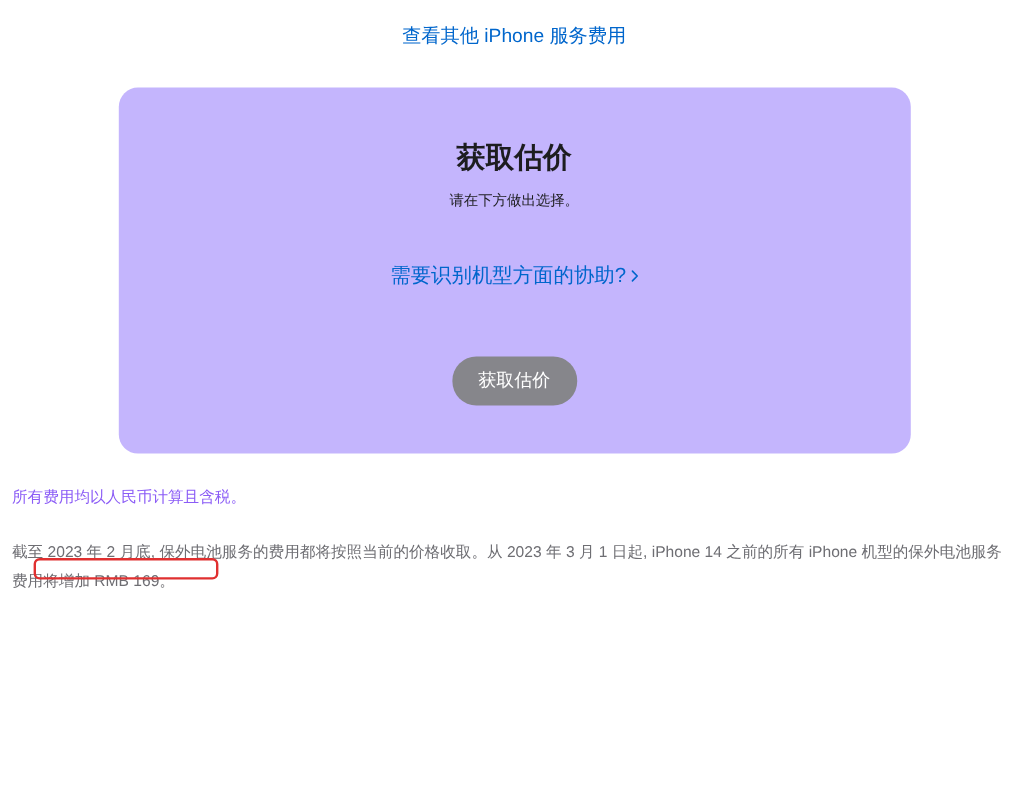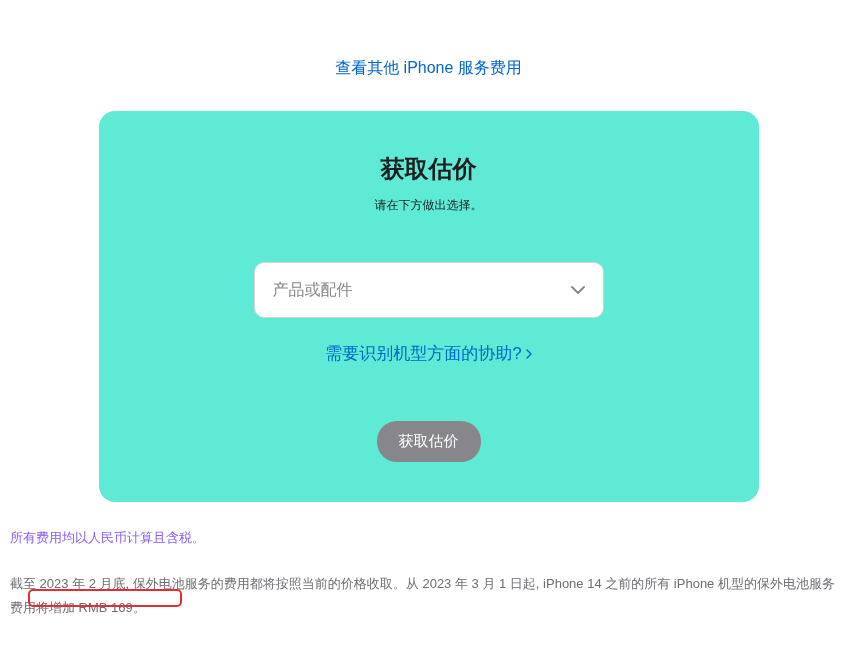--- a/index.html
+++ b/index.html
@@ -9,32 +9,32 @@
     }
     body {
       font-family: -apple-system, BlinkMacSystemFont, "SF Pro Text", "Helvetica Neue", Arial, sans-serif;
       background: #ffffff;
       width: 857px;
       height: 663px;
       overflow: hidden;
     }
     .top-link {
       text-align: center;
-      margin-top: 58px;
+      margin-top: 20px;
       margin-bottom: 32px;
     }
     .top-link a {
       color: #0066cc;
       text-decoration: none;
       font-size: 16px;
     }
     .card {
       width: 660px;
       margin: 0 auto;
-      background: #5eead4;
+      background: #c4b5fd;
       border-radius: 16px;
       padding: 42px 40px 40px 40px;
       text-align: center;
     }
     .card-title {
       font-size: 24px;
       font-weight: 600;
       color: #1d1d1f;
       margin-bottom: 12px;
     }
@@ -134,30 +134,20 @@
 <body>
 
 <div class="top-link">
   <a href="#">查看其他 iPhone 服务费用</a>
 </div>
 
 <div class="card">
   <h2 class="card-title">获取估价</h2>
   <p class="card-subtitle">请在下方做出选择。</p>
 
-  <div class="select-wrapper">
-    <div class="select-box">
-      <span>产品或配件</span>
-      <span class="chevron">
-        <svg viewBox="0 0 14 8" fill="none">
-            <path d="M1 1L7 7L13 1" stroke="#86868b" stroke-width="1.8" stroke-linecap="round" stroke-linejoin="round"></path>
-          </svg>
-      </span>
-    </div>
-  </div>
 
 
   <div class="help-link">
     <a href="#">
       <span>需要识别机型方面的协助?</span>
       <span class="chev-right">
         <svg width="6" height="10" viewBox="0 0 6 10" fill="none">
             <path d="M1 1L5 5L1 9" stroke="#0066cc" stroke-width="1.4" stroke-linecap="round" stroke-linejoin="round"></path>
           </svg>
       </span>

